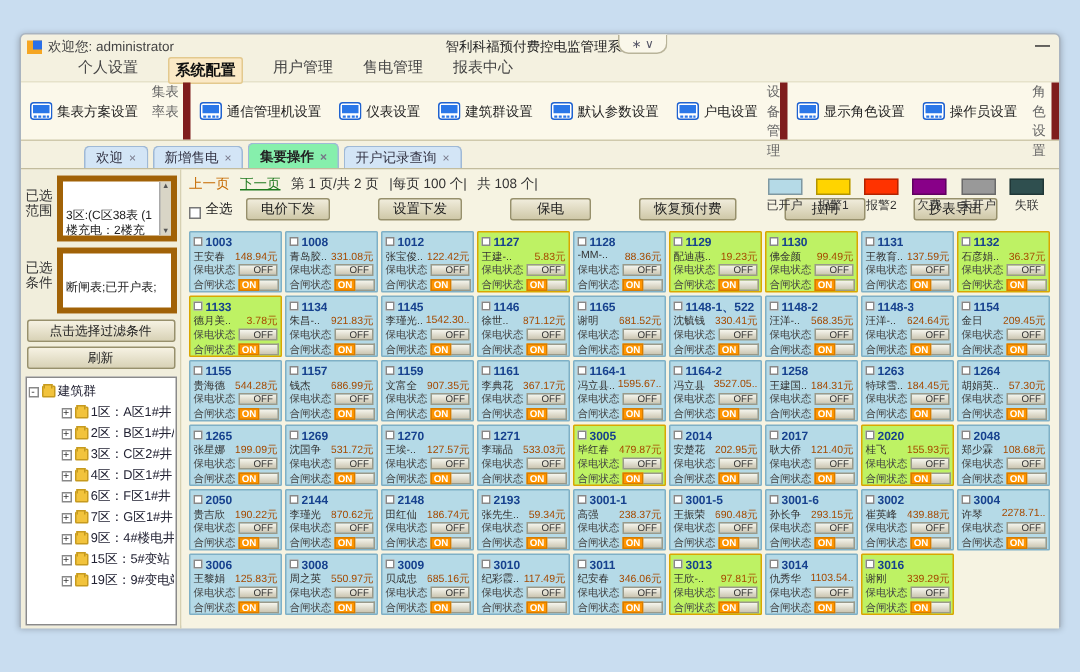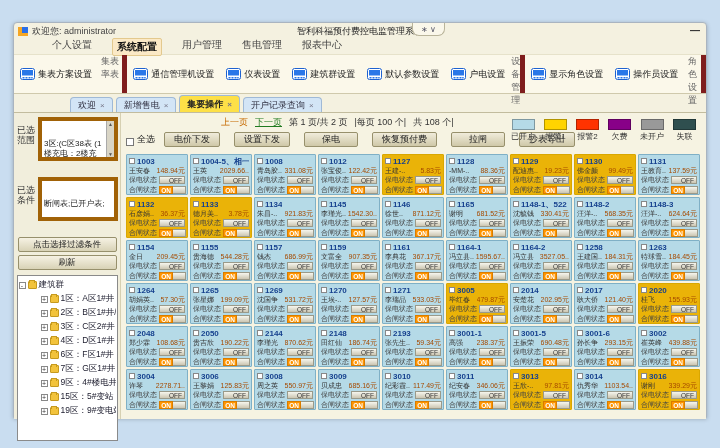--- a/index.html
+++ b/index.html
@@ -21,60 +21,60 @@
   .mitem{cursor:default}
   .mitem.active{font-weight:bold;color:#111;background:#fbe9c6;padding:1px 4px;border:1px solid #e3c98e;border-radius:2px}
   
   .ribbon{height:40px;background:#fbf8ea;border-top:1px solid #e6e2ca;border-bottom:1px solid #cfc9ac;display:flex}
   .rgroup{display:flex;flex-direction:row;border-right:5px solid #7f1d1d;padding:0 0}
   .rgroup-items{flex:1;display:flex;align-items:center;gap:12px;padding:2px 6px}
   .ritem{display:flex;align-items:center;gap:3px;font-size:9px;color:#222;white-space:nowrap;cursor:default}
   .ricon{width:15px;height:12px;flex:none;display:inline-block}
   .rgroup-label{font-size:9px;color:#666;text-align:center;padding-bottom:1px}
   
-  .tabbar{height:18px;display:flex;align-items:flex-end;gap:3px;padding-left:56px}
+  .tabbar{height:18px;display:flex;align-items:flex-end;gap:3px;padding-left:42px}
   .tab{height:15px;padding:0 7px;font-size:9px;background:#d3e5f6;border:1px solid #9fb9d6;border-bottom:none;
        border-radius:4px 4px 0 0;display:flex;align-items:center;gap:4px;color:#334;cursor:default;white-space:nowrap}
-  .tab.active{background:#fde047;font-weight:bold;color:#222;height:17px}
+  .tab.active{background:#86efac;font-weight:bold;color:#222;height:17px}
   .tab .x{font-size:8px;color:#778}
   
   .content{display:flex;height:307px;border-top:1px solid #c2bc9e}
   .sidebar{width:107px;background:#f1eedc;border-right:1px solid #d6d0b2;padding:4px 2px 0 2px;flex:none}
-  .side-row{display:flex;gap:2px;margin-bottom:16px}
+  .side-row{display:flex;gap:2px;margin-bottom:4px}
   .side-label{width:20px;font-size:9px;color:#333;line-height:1.15;padding-top:8px;text-align:center}
   .side-box{flex:1;height:44px;background:#fff;border:4px solid #a16207;font-size:8px;line-height:1.25;
             padding:18px 9px 1px 2px;color:#222;overflow:hidden;position:relative;word-break:break-all}
   .sb-scroll{position:absolute;right:0;top:0;bottom:0;width:8px;background:#d9d5c6;border-left:1px solid #aaa;
              display:flex;flex-direction:column;justify-content:space-between;align-items:center;font-size:5px;color:#555}
   .side-btn{display:block;width:99px;margin:3px auto;height:15px;background:linear-gradient(#f6f2e3,#d8d2b6);
             border:1px solid #97906c;border-radius:2px;font-size:8.5px;text-align:center;line-height:13px;color:#222;cursor:default}
   .tree{width:101px;margin:5px auto 0;background:#fff;border:1px solid #8a8a8a;height:166px;font-size:8.5px;padding:2px 1px;overflow:hidden}
   .tnode{display:flex;align-items:center;gap:2px;height:14px;white-space:nowrap;overflow:hidden;color:#223}
   .tnode.child{margin-left:22px}
   .texp{width:7px;height:7px;border:1px solid #888;background:#fff;font-size:7px;line-height:5px;text-align:center;color:#333;flex:none}
   .tfolder{width:9px;height:8px;background:#f2c33c;border:1px solid #c69a1e;border-radius:1px;flex:none;position:relative}
   .tfolder::before{content:"";position:absolute;left:0;top:-2px;width:4px;height:2px;background:#f2c33c;border:1px solid #c69a1e;border-bottom:none}
   
   .main{flex:1;background:#f6f3e2;position:relative;padding:2px 4px 0 5px;overflow:hidden}
-  .pagerow{display:flex;align-items:center;gap:7px;font-size:9px;color:#333;height:14px;margin-left:95px}
+  .pagerow{display:flex;align-items:center;gap:7px;font-size:9px;color:#333;height:14px;}
   .plink{color:#c66a00;cursor:pointer}
   .plink.next{color:#1f7a1f;text-decoration:underline}
   .legend{position:absolute;right:10px;top:6px;display:flex;gap:9px}
   .lgitem{display:flex;flex-direction:column;align-items:center;gap:1px}
   .lgswatch{width:23px;height:11px;border:1px solid rgba(0,0,0,.3)}
   .lglabel{font-size:8px;color:#333;white-space:nowrap}
   .controlrow{display:flex;align-items:center;gap:9px;height:17px;margin-top:2px;font-size:9px;color:#222}
   .chk{width:8px;height:8px;border:1px solid #777;background:#fff;flex:none}
   .chkwrap{display:flex;align-items:flex-end;gap:3px}
   .ctl-btn{min-width:54px;padding:0 9px;height:15px;background:linear-gradient(#f0ecdb,#cfc8a8);border:1px solid #97906c;
            border-radius:2px;font-size:9px;line-height:13px;text-align:center;color:#222;cursor:default}
   .grid{margin-top:6px;display:grid;grid-template-columns:repeat(9,62px);gap:2px}
   .card{height:41px;border:1px solid;border-radius:1px;padding:1px 2px;font-size:7px;overflow:hidden}
   .card.open{background:#b5dae7;border-color:#7fb0c6}
-  .card.alarm1{background:#eab308;border-color:#d9a700}
+  .card.alarm1{background:#bef264;border-color:#d9a700}
   .c-head{display:flex;align-items:center;gap:2px;height:10px}
   .c-chk{width:6px;height:6px;background:#fff;border:1px solid #888;flex:none}
   .c-room{font-size:8px;font-weight:bold;color:#16418e;white-space:nowrap;overflow:hidden}
   .c-line{display:flex;justify-content:space-between;align-items:center;height:9px}
   .c-name{color:#333;max-width:27px;overflow:hidden;white-space:nowrap}
   .c-bal{color:#a54a00;white-space:nowrap;overflow:hidden;max-width:32px}
   .c-stat{display:flex;align-items:center;gap:2px;height:10px}
   .c-slabel{color:#444;flex:none}
   .c-off{width:27px;height:8px;background:linear-gradient(#f6f6ee,#ccc6b2);border:1px solid #9a9a8a;
          text-align:right;padding-right:2px;font-size:6.5px;color:#333;line-height:7px}
@@ -342,21 +342,21 @@
             <span class="lgswatch" style="background: rgb(47, 79, 79);"></span>
             <span class="lglabel">失联</span>
           </div>
         </div>
 
       <div class="controlrow">
         <span class="chkwrap">
           <span class="chk"></span>
           <span>全选</span>
         </span>
-        <span id="ctlbtns" style="display:flex;gap:14px">
+        <span id="ctlbtns" style="display:flex;gap:32px">
             <span class="ctl-btn">电价下发</span>
             <span class="ctl-btn">设置下发</span>
             <span class="ctl-btn">保电</span>
             <span class="ctl-btn">恢复预付费</span>
             <span class="ctl-btn">拉闸</span>
             <span class="ctl-btn">抄表导出</span>
           </span>
       </div>
 
       <div class="grid" id="grid">
@@ -377,41 +377,20 @@
               <span class="c-slabel">合闸状态</span>
               <span class="c-onwrap">
                 <span class="c-on">ON</span>
                 <span class="c-ontail"></span>
               </span>
             </div>
           </div>
           <div class="card open">
             <div class="c-head">
               <span class="c-chk"></span>
-              <span class="c-room">1004-5、相一</span>
-            </div>
-            <div class="c-line">
-              <span class="c-name">王英</span>
-              <span class="c-bal">2029.66..</span>
-            </div>
-            <div class="c-stat">
-              <span class="c-slabel">保电状态</span>
-              <span class="c-off">OFF</span>
-            </div>
-            <div class="c-stat">
-              <span class="c-slabel">合闸状态</span>
-              <span class="c-onwrap">
-                <span class="c-on">ON</span>
-                <span class="c-ontail"></span>
-              </span>
-            </div>
-          </div>
-          <div class="card open">
-            <div class="c-head">
-              <span class="c-chk"></span>
               <span class="c-room">1008</span>
             </div>
             <div class="c-line">
               <span class="c-name">青岛胶..</span>
               <span class="c-bal">331.08元</span>
             </div>
             <div class="c-stat">
               <span class="c-slabel">保电状态</span>
               <span class="c-off">OFF</span>
             </div>

